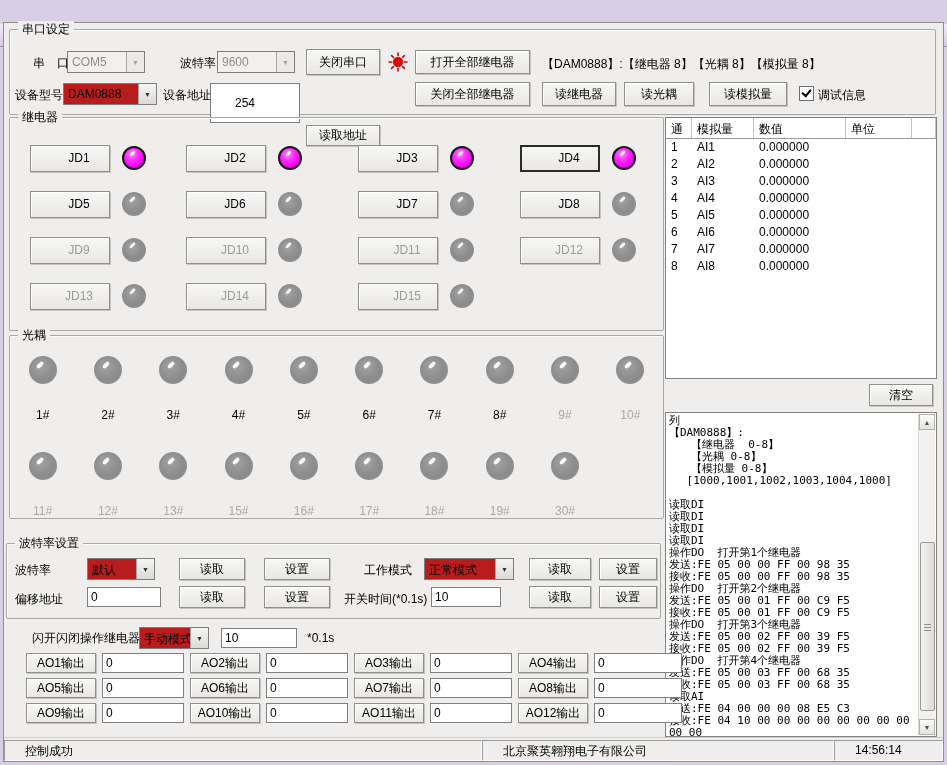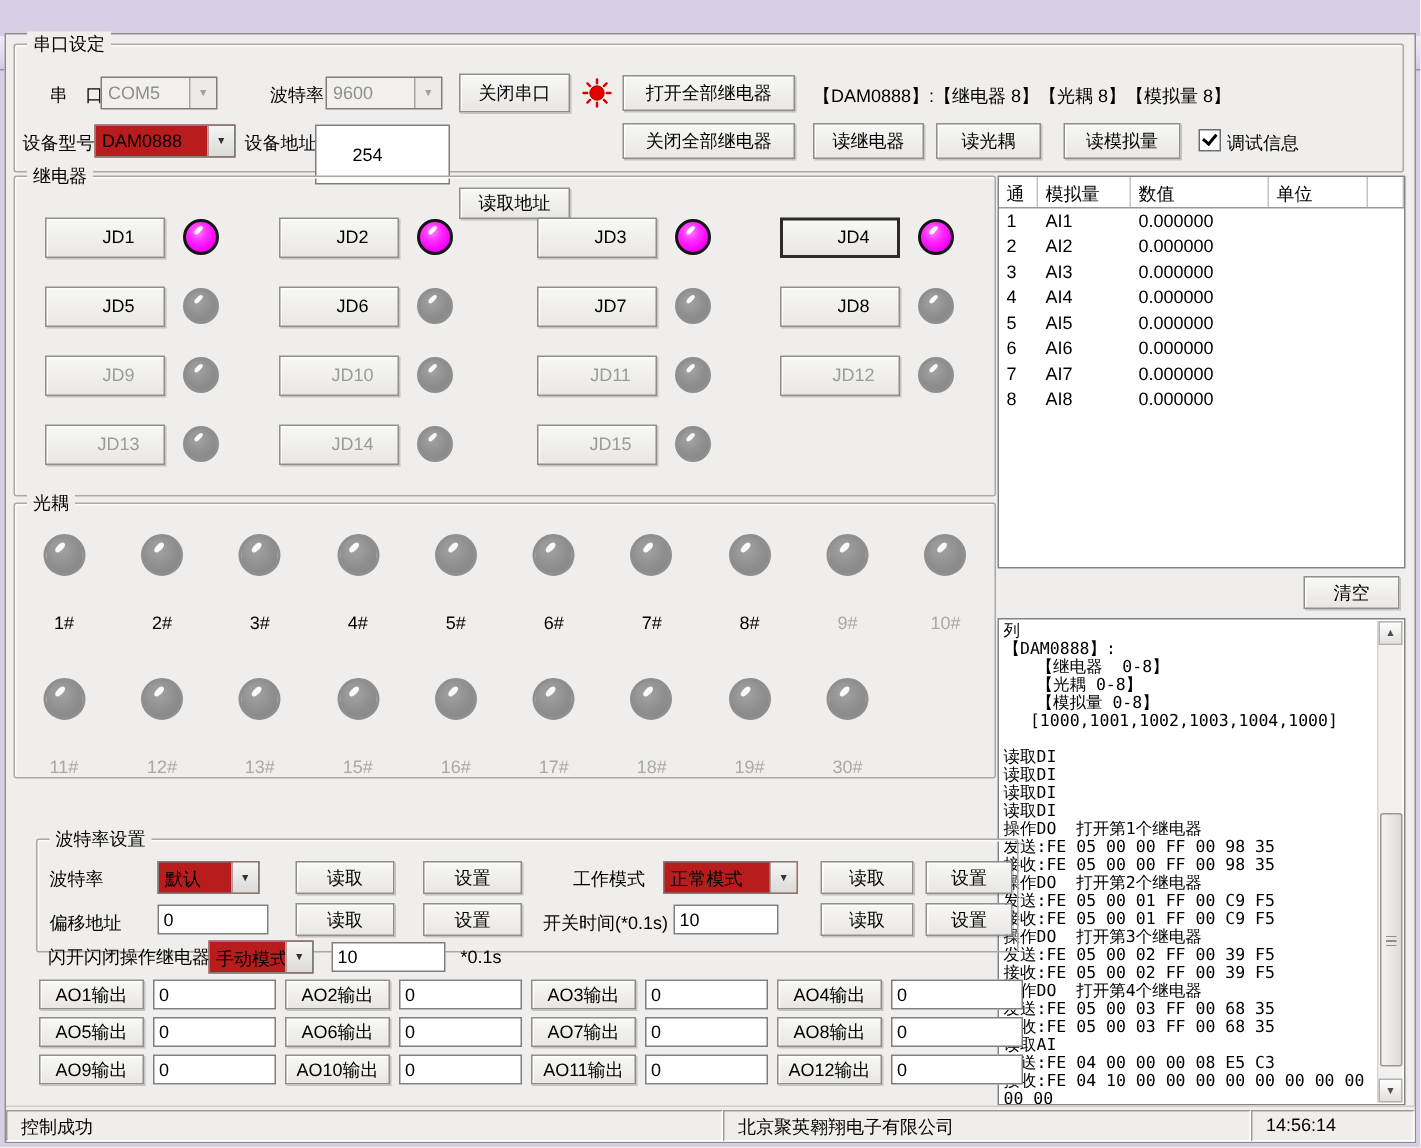--- a/index.html
+++ b/index.html
@@ -83,21 +83,21 @@
     border-left:2px solid #000;border-bottom:2px solid #000;transform:rotate(-50deg);}
   
   #ao-grid{position:absolute;display:grid;grid-template-columns:164px 164px 164px 1fr;row-gap:5px;padding-left:17px;}
   .ao-cell{display:flex;align-items:center;padding-right:6px;}
   .ao-btn{width:70px;height:20px;flex:none;}
   .ao-in{flex:1;max-width:88px;height:20px;margin-left:6px;min-width:0;}
   
   #statusbar{position:absolute;left:0;right:0;bottom:0;height:24px;background:#f0eeec;
     border-top:1px solid #cfcdc9;display:flex;align-items:stretch;padding-top:2px;box-sizing:border-box;}
   .pane{box-sizing:border-box;border:1px solid;border-color:#9b9b9b #ffffff #ffffff #9b9b9b;
-    padding:2px 0 0 9px;font-size:12px;overflow:hidden;white-space:nowrap;}
+    padding:2px 0 0 20px;font-size:12px;overflow:hidden;white-space:nowrap;}
 </style>
 </head>
 <body>
 
 <div id="window">
   <div id="titlebar">
     <svg id="app-icon" width="16" height="16" viewBox="0 0 16 16">
       <path d="M8 8 L8 0.8 L2.6 3.6 Z" fill="#b5291c"></path>
       <path d="M8 8 L15.2 8 L12.4 2.6 Z" fill="#e4543f"></path>
       <path d="M8 8 L8 15.2 L13.4 12.4 Z" fill="#b5291c"></path>
@@ -447,21 +447,21 @@
 发送:FE 04 00 00 00 08 E5 C3
 接收:FE 04 10 00 00 00 00 00 00 00 00 00 00
 00 00 00 00 00 00 00 71 2C</pre>
       <div class="vscroll">
         <div class="sb-btn sb-up">▲</div>
         <div class="sb-thumb"></div>
         <div class="sb-btn sb-down">▼</div>
       </div>
     </div>
 
-    <div class="group" style="left:20px;top:520px;width:653px;height:74px;margin-top:16px;">
+    <div class="group" style="left:2px;top:520px;width:653px;height:74px;">
       <span class="glabel">波特率设置</span>
 
       <span class="lbl" style="left:8px;top:18px;">波特率</span>
       <div class="combo abs" style="left:80px;top:14px;width:68px;">
         <span class="ctxt">默认</span>
         <span class="carrow">▼</span>
       </div>
       <button class="btn abs" style="left:172px;top:14px;width:66px;height:22px;">读取</button>
       <button class="btn abs" style="left:257px;top:14px;width:66px;height:22px;">设置</button>
       <span class="lbl" style="left:357px;top:18px;">工作模式</span>

